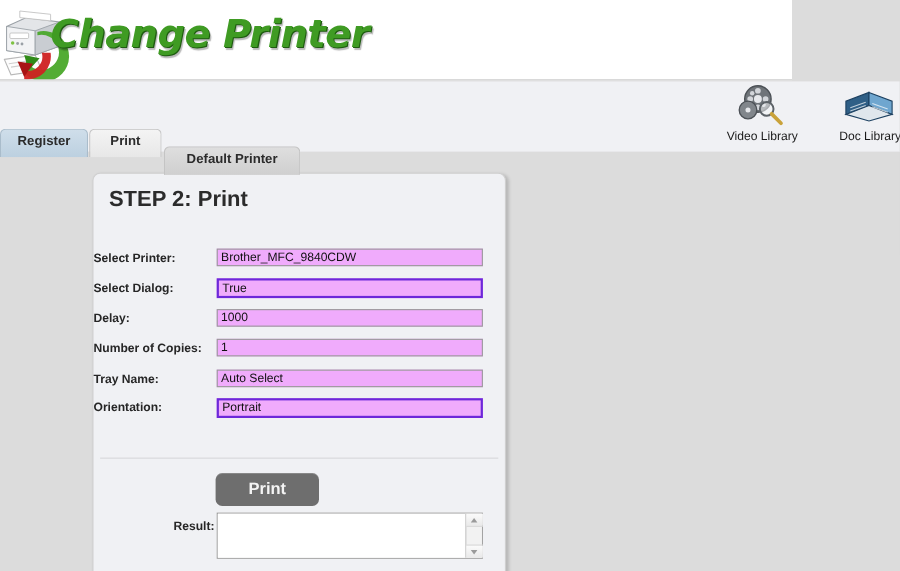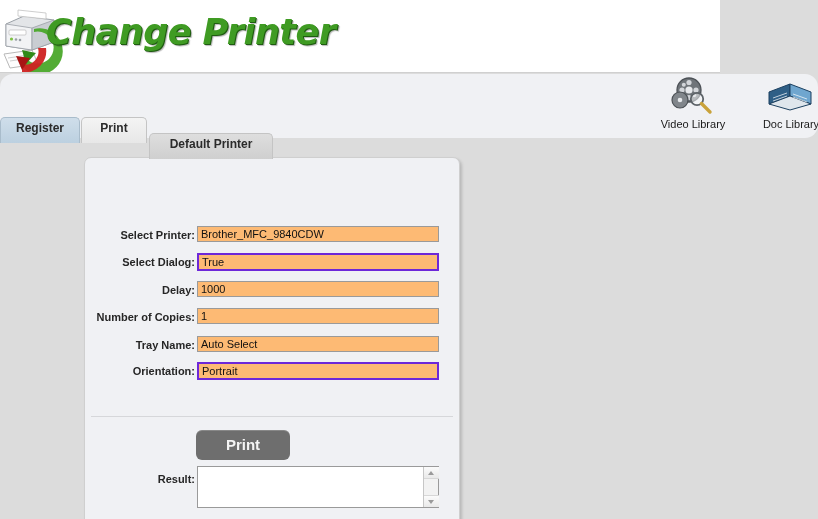--- a/index.html
+++ b/index.html
@@ -30,21 +30,20 @@
     font-size: 35px; letter-spacing: -0.5px;
     color: #3f9b23;
     text-shadow: 1px 1px 0 #1f5c11, 2px 2px 1px rgba(0,0,0,0.28);
     white-space: nowrap;
   }
 
   
   .toolstrip {
     position: absolute; left: 0; top: 74px; width: 818px; height: 64px;
     background: #f0f1f4;
-    border-radius: 13px;
   }
   .lib-btn {
     position: absolute; top: 2px;
     width: 110px; text-align: center;
     cursor: pointer;
   }
   .lib-btn .glyph { display: block; height: 40px; }
   .lib-btn .cap {
     display: block; font-size: 11px; color: #1a1a1a;
     margin-top: 2px; font-family: "Liberation Sans", sans-serif;
@@ -111,29 +110,28 @@
     font-size: 10px; color: #111;
     line-height: 16px; text-align: center;
     cursor: pointer;
     font-family: "Liberation Sans", sans-serif;
   }
 
   
   .frow { position: absolute; left: 0; width: 376px; height: 22px; }
   .flabel {
     position: absolute; left: 0px; width: 110px;
-    text-align: right;
     font-size: 11px; font-weight: bold; color: #262626;
     line-height: 18px;
     font-family: "Liberation Sans", sans-serif;
   }
   .finput {
     position: absolute; left: 112px; top: 0;
     width: 242px; height: 16px;
-    background: #fdba74;
+    background: #f0abfc;
     border: 1px solid #9a9a9a;
     font-size: 11px; color: #111;
     padding: 0 3px; line-height: 14px;
     font-family: "Liberation Sans", sans-serif;
     outline: none;
   }
   .finput.focused { border: 2px solid #6d28d9; height: 18px; line-height: 14px; }
 
   .divider {
     position: absolute; left: 6px; top: 258px;
@@ -274,20 +272,21 @@
 
   <div class="tabbar">
     <div class="tab" id="tab-register">Register</div>
     <div class="tab" id="tab-print">Print</div>
     <div class="tab" id="tab-default">Default Printer</div>
   </div>
 
   <div class="bodyarea"></div>
 
   <div class="card">
+    <div class="step-title">STEP 2: Print</div>
 
     <div class="frow" style="top:68px;">
       <div class="flabel">Select Printer:</div>
       <input class="finput" type="text" value="Brother_MFC_9840CDW" style="">
     </div>
 
     <div class="frow" style="top:95px;">
       <div class="flabel">Select Dialog:</div>
       <input class="finput focused" type="text" value="True" style="">
     </div>

